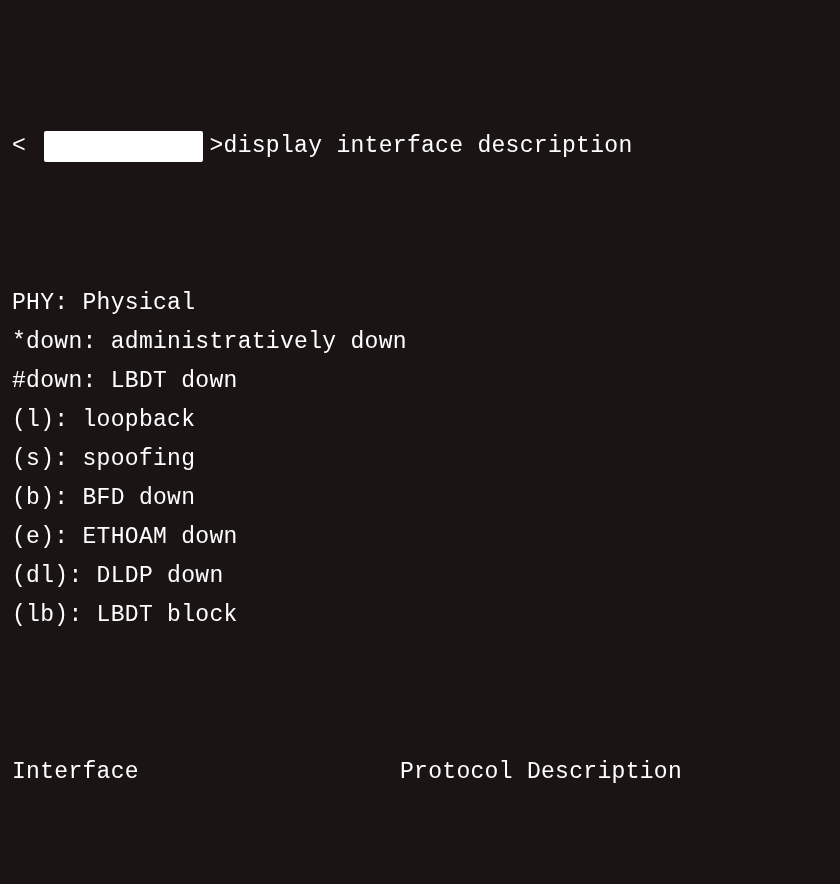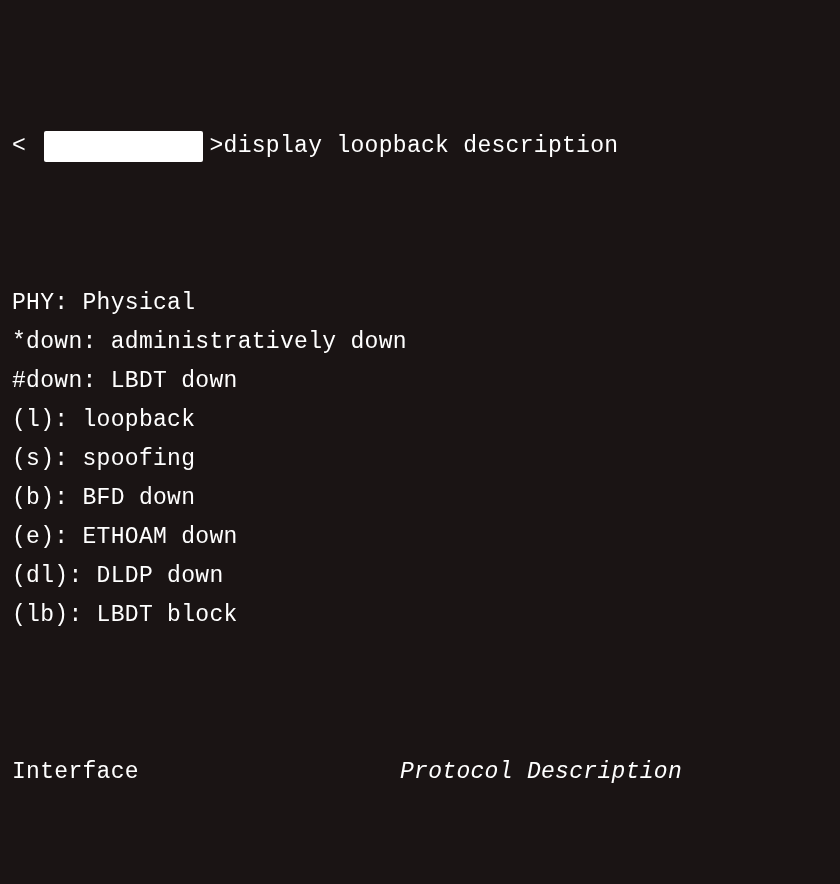--- a/index.html
+++ b/index.html
@@ -56,30 +56,29 @@
       width: 388px;
       flex-shrink: 0;
       font-family: Liberation Mono, monospace;
     }
     .col-phy {
       width: 128px;
       flex-shrink: 0;
     }
     .col-protocol {
       flex-shrink: 0;
-      font-style: italic;
     }
   </style>
 </head>
 <body>
 
 <div class="terminal">
 
   <div class="prompt-line">
-    <span class="bracket">&lt;</span><span class="redacted">&nbsp;&nbsp;&nbsp;&nbsp;&nbsp;&nbsp;&nbsp;&nbsp;&nbsp;&nbsp;&nbsp;&nbsp;&nbsp;</span><span class="bracket">&gt;</span><span>display loopback description</span>
+    <span class="bracket">&lt;</span><span class="redacted">&nbsp;&nbsp;&nbsp;&nbsp;&nbsp;&nbsp;&nbsp;&nbsp;&nbsp;&nbsp;&nbsp;&nbsp;&nbsp;</span><span class="bracket">&gt;</span><span>display interface description</span>
   </div>
 
   <div id="legend-block"><div class="legend-line">PHY: Physical</div><div class="legend-line">*down: administratively down</div><div class="legend-line">#down: LBDT down</div><div class="legend-line">(l): loopback</div><div class="legend-line">(s): spoofing</div><div class="legend-line">(b): BFD down</div><div class="legend-line">(e): ETHOAM down</div><div class="legend-line">(dl): DLDP down</div><div class="legend-line">(lb): LBDT block</div></div>
 
   <div class="table-header">
     <span class="col-interface">Interface</span>
     <span class="col-protocol">Protocol Description</span>
   </div>
 
   

